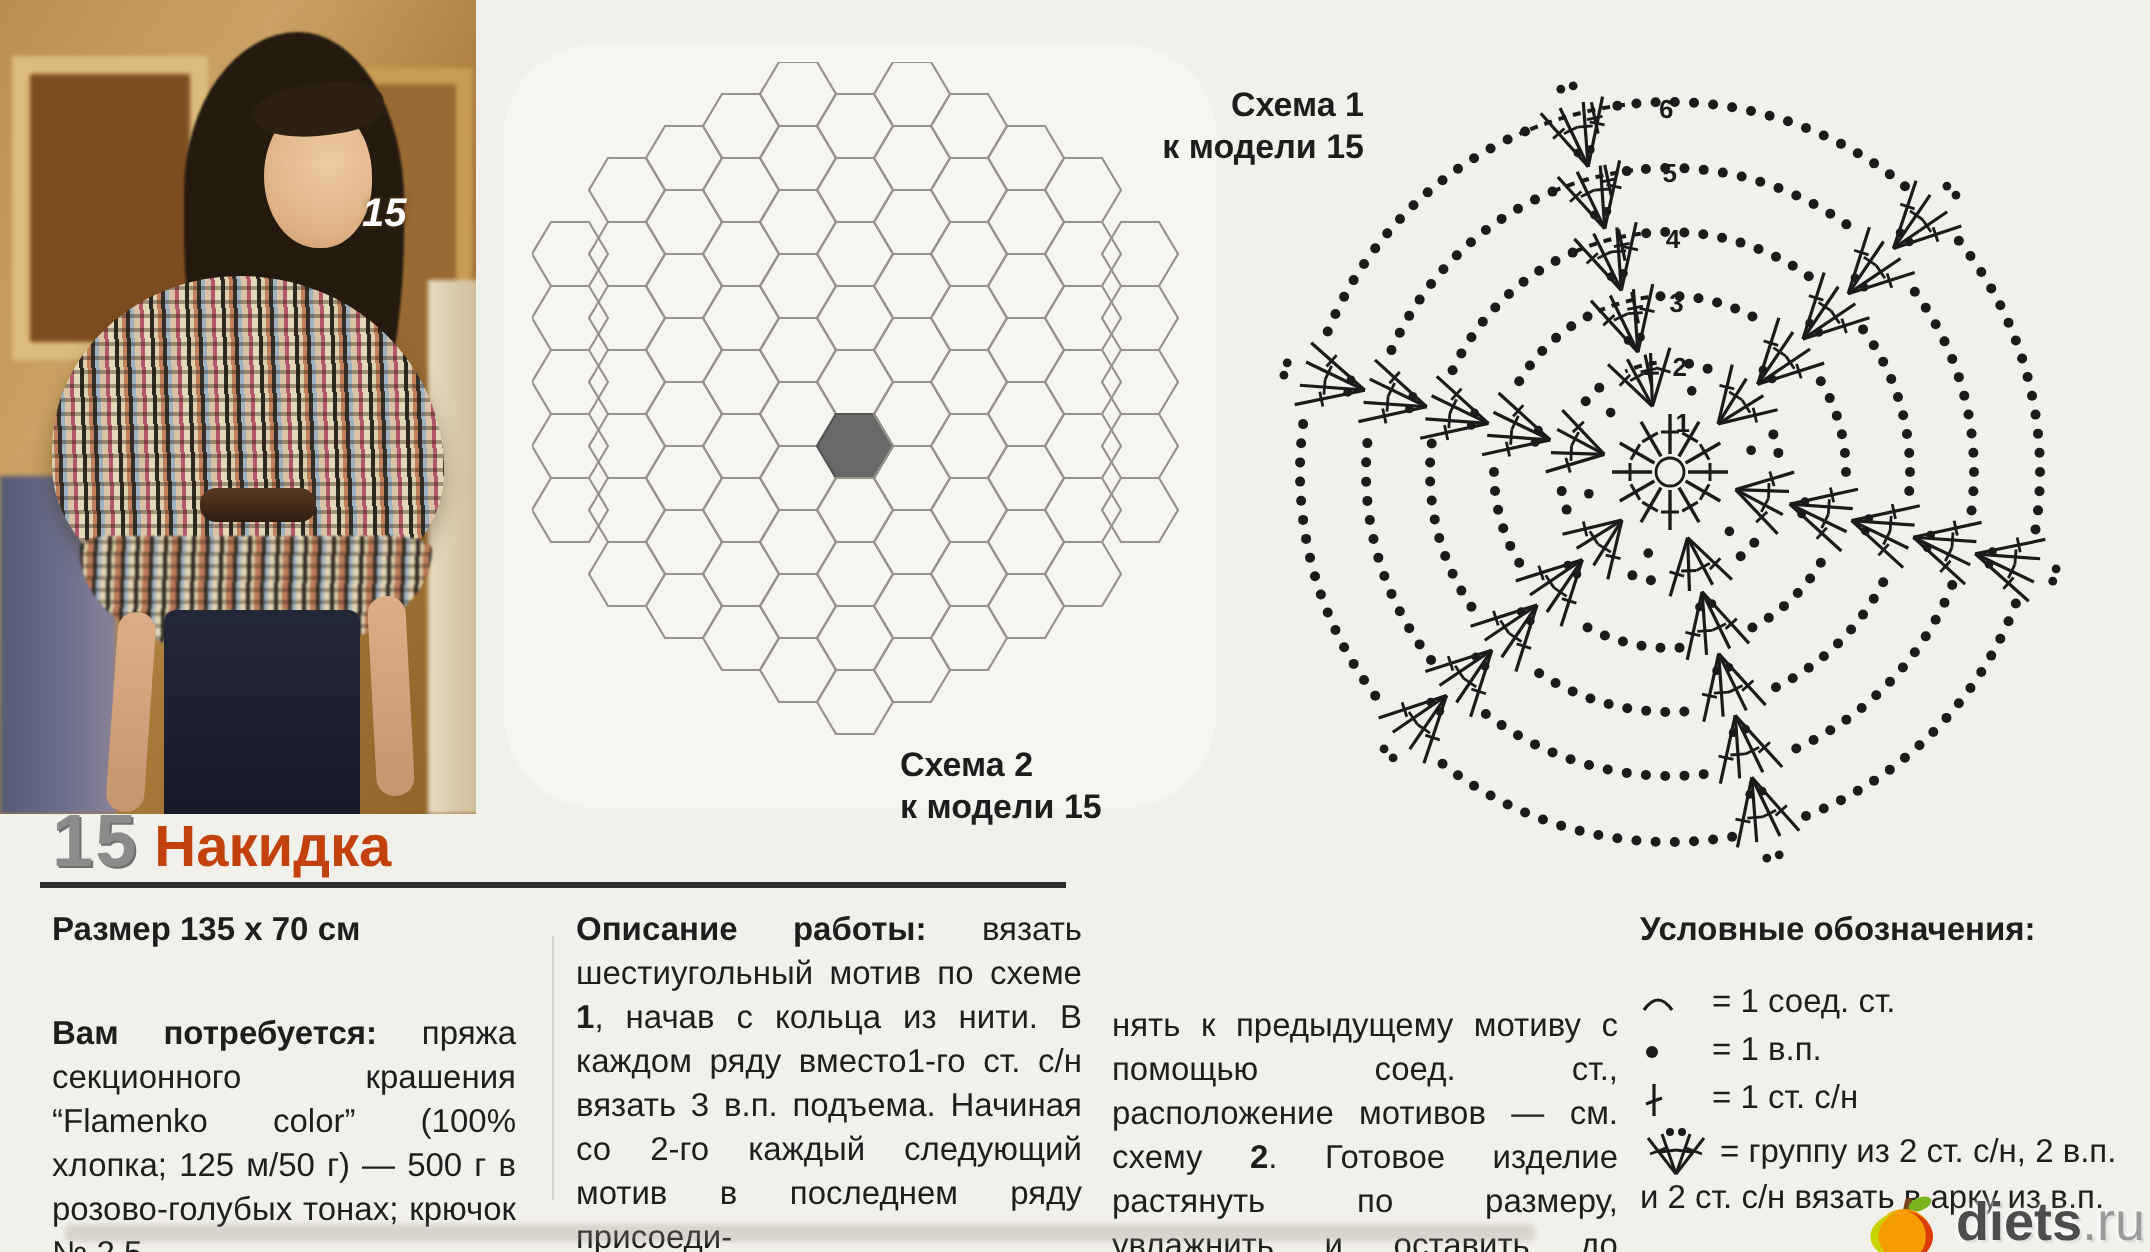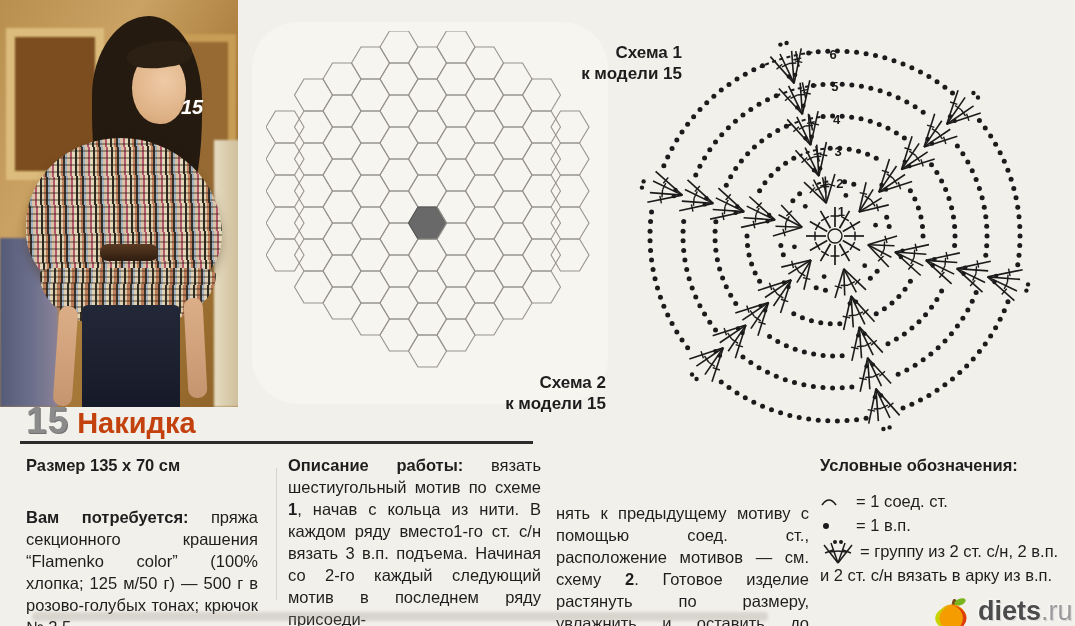--- a/index.html
+++ b/index.html
@@ -42,21 +42,21 @@
   .arm.left{left:56px;top:306px;transform:rotate(4deg);}
   .arm.right{left:186px;top:298px;transform:rotate(-3deg);}
   .photo-label{position:absolute;left:181px;top:96px;color:#fff;font-size:20px;font-style:italic;
         font-weight:bold;text-shadow:0 0 3px rgba(90,60,20,.8);}
 
   
   .hex-wrap{position:absolute;left:252px;top:22px;width:356px;height:382px;background:#f7f5ef;border-radius:46px;}
   .hex-svg{position:absolute;left:14px;top:9px;}
   .schema-label{position:absolute;font-weight:bold;color:#1d1d1d;font-size:17px;line-height:1.25;}
   .schema-label.s1{left:552px;top:28px;width:130px;text-align:right;margin-top:14px;}
-  .schema-label.s2{left:450px;top:372px;width:156px;text-align:right;}
+  .schema-label.s2{left:450px;top:372px;width:156px;}
   .chart-svg{position:absolute;left:625px;top:22px;}
 
   
   .title-row{position:absolute;left:26px;top:400px;display:flex;align-items:baseline;gap:8px;}
   .title-number{font-size:37px;font-weight:bold;color:#8b8b8b;letter-spacing:1px;
         text-shadow:1px 1px 0 #6f6f6f;}
   .title-name{font-size:29px;font-weight:bold;color:#c2410c;}
   .title-rule{position:absolute;left:20px;top:441px;width:513px;height:3px;background:#2c2c2c;}
 
   
@@ -874,20 +874,29 @@
       <span>= 1 соед. ст.</span>
     </div>
     <div class="legend-row">
       <span class="legend-sym">
         <svg width="18" height="10">
             <circle cx="6" cy="5" r="3" fill="#1b1b1b"></circle>
           </svg>
       </span>
       <span>= 1 в.п.</span>
     </div>
+    <div class="legend-row">
+      <span class="legend-sym">
+        <svg width="18" height="20">
+          <line x1="7" y1="2" x2="7" y2="18" stroke="#1b1b1b" stroke-width="1.6"></line>
+          <line x1="3" y1="12" x2="11" y2="9" stroke="#1b1b1b" stroke-width="1.6"></line>
+        </svg>
+      </span>
+      <span>= 1 ст. с/н</span>
+    </div>
     <div class="legend-fan">
       <p><svg width="36" height="26">
           <line x1="18" y1="24" x2="4" y2="6" stroke="#1b1b1b" stroke-width="1.5"></line>
           <line x1="18" y1="24" x2="11" y2="4" stroke="#1b1b1b" stroke-width="1.5"></line>
           <line x1="18" y1="24" x2="25" y2="4" stroke="#1b1b1b" stroke-width="1.5"></line>
           <line x1="18" y1="24" x2="32" y2="6" stroke="#1b1b1b" stroke-width="1.5"></line>
           <line x1="5" y1="14" x2="13" y2="11" stroke="#1b1b1b" stroke-width="1.4"></line>
           <line x1="10" y1="13" x2="18" y2="12" stroke="#1b1b1b" stroke-width="1.4"></line>
           <line x1="18" y1="12" x2="26" y2="13" stroke="#1b1b1b" stroke-width="1.4"></line>
           <line x1="23" y1="11" x2="31" y2="14" stroke="#1b1b1b" stroke-width="1.4"></line>

